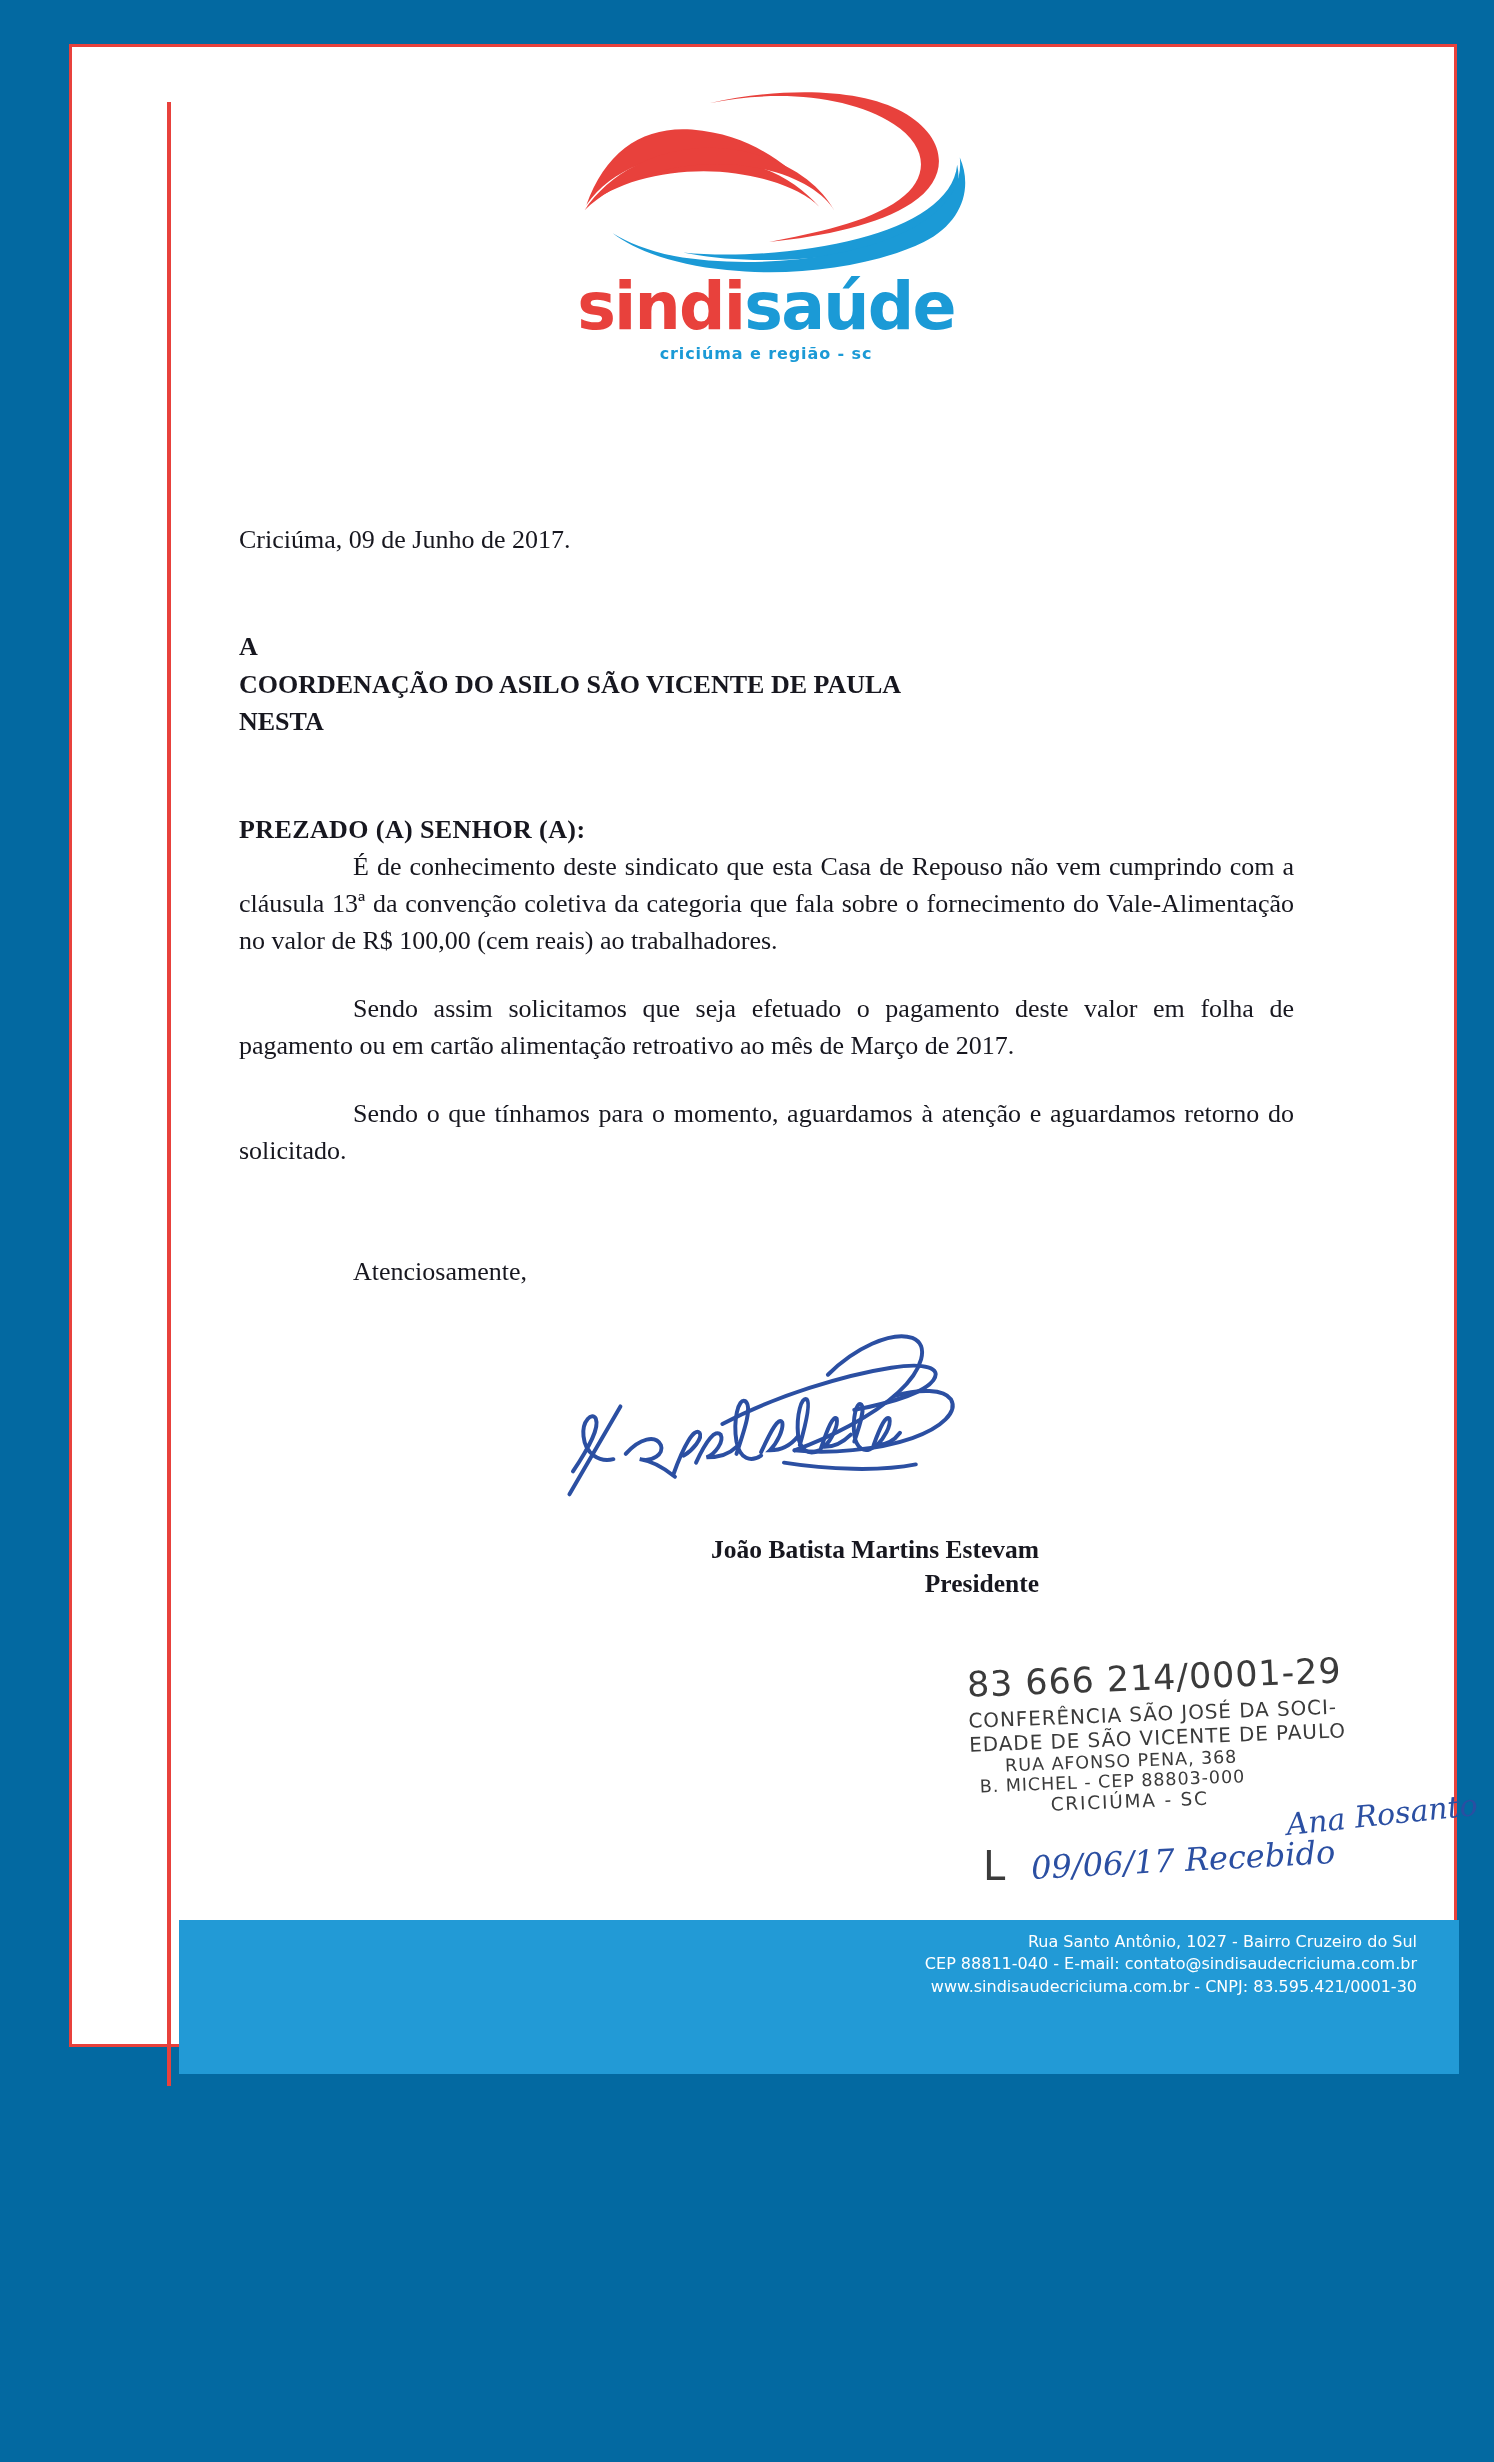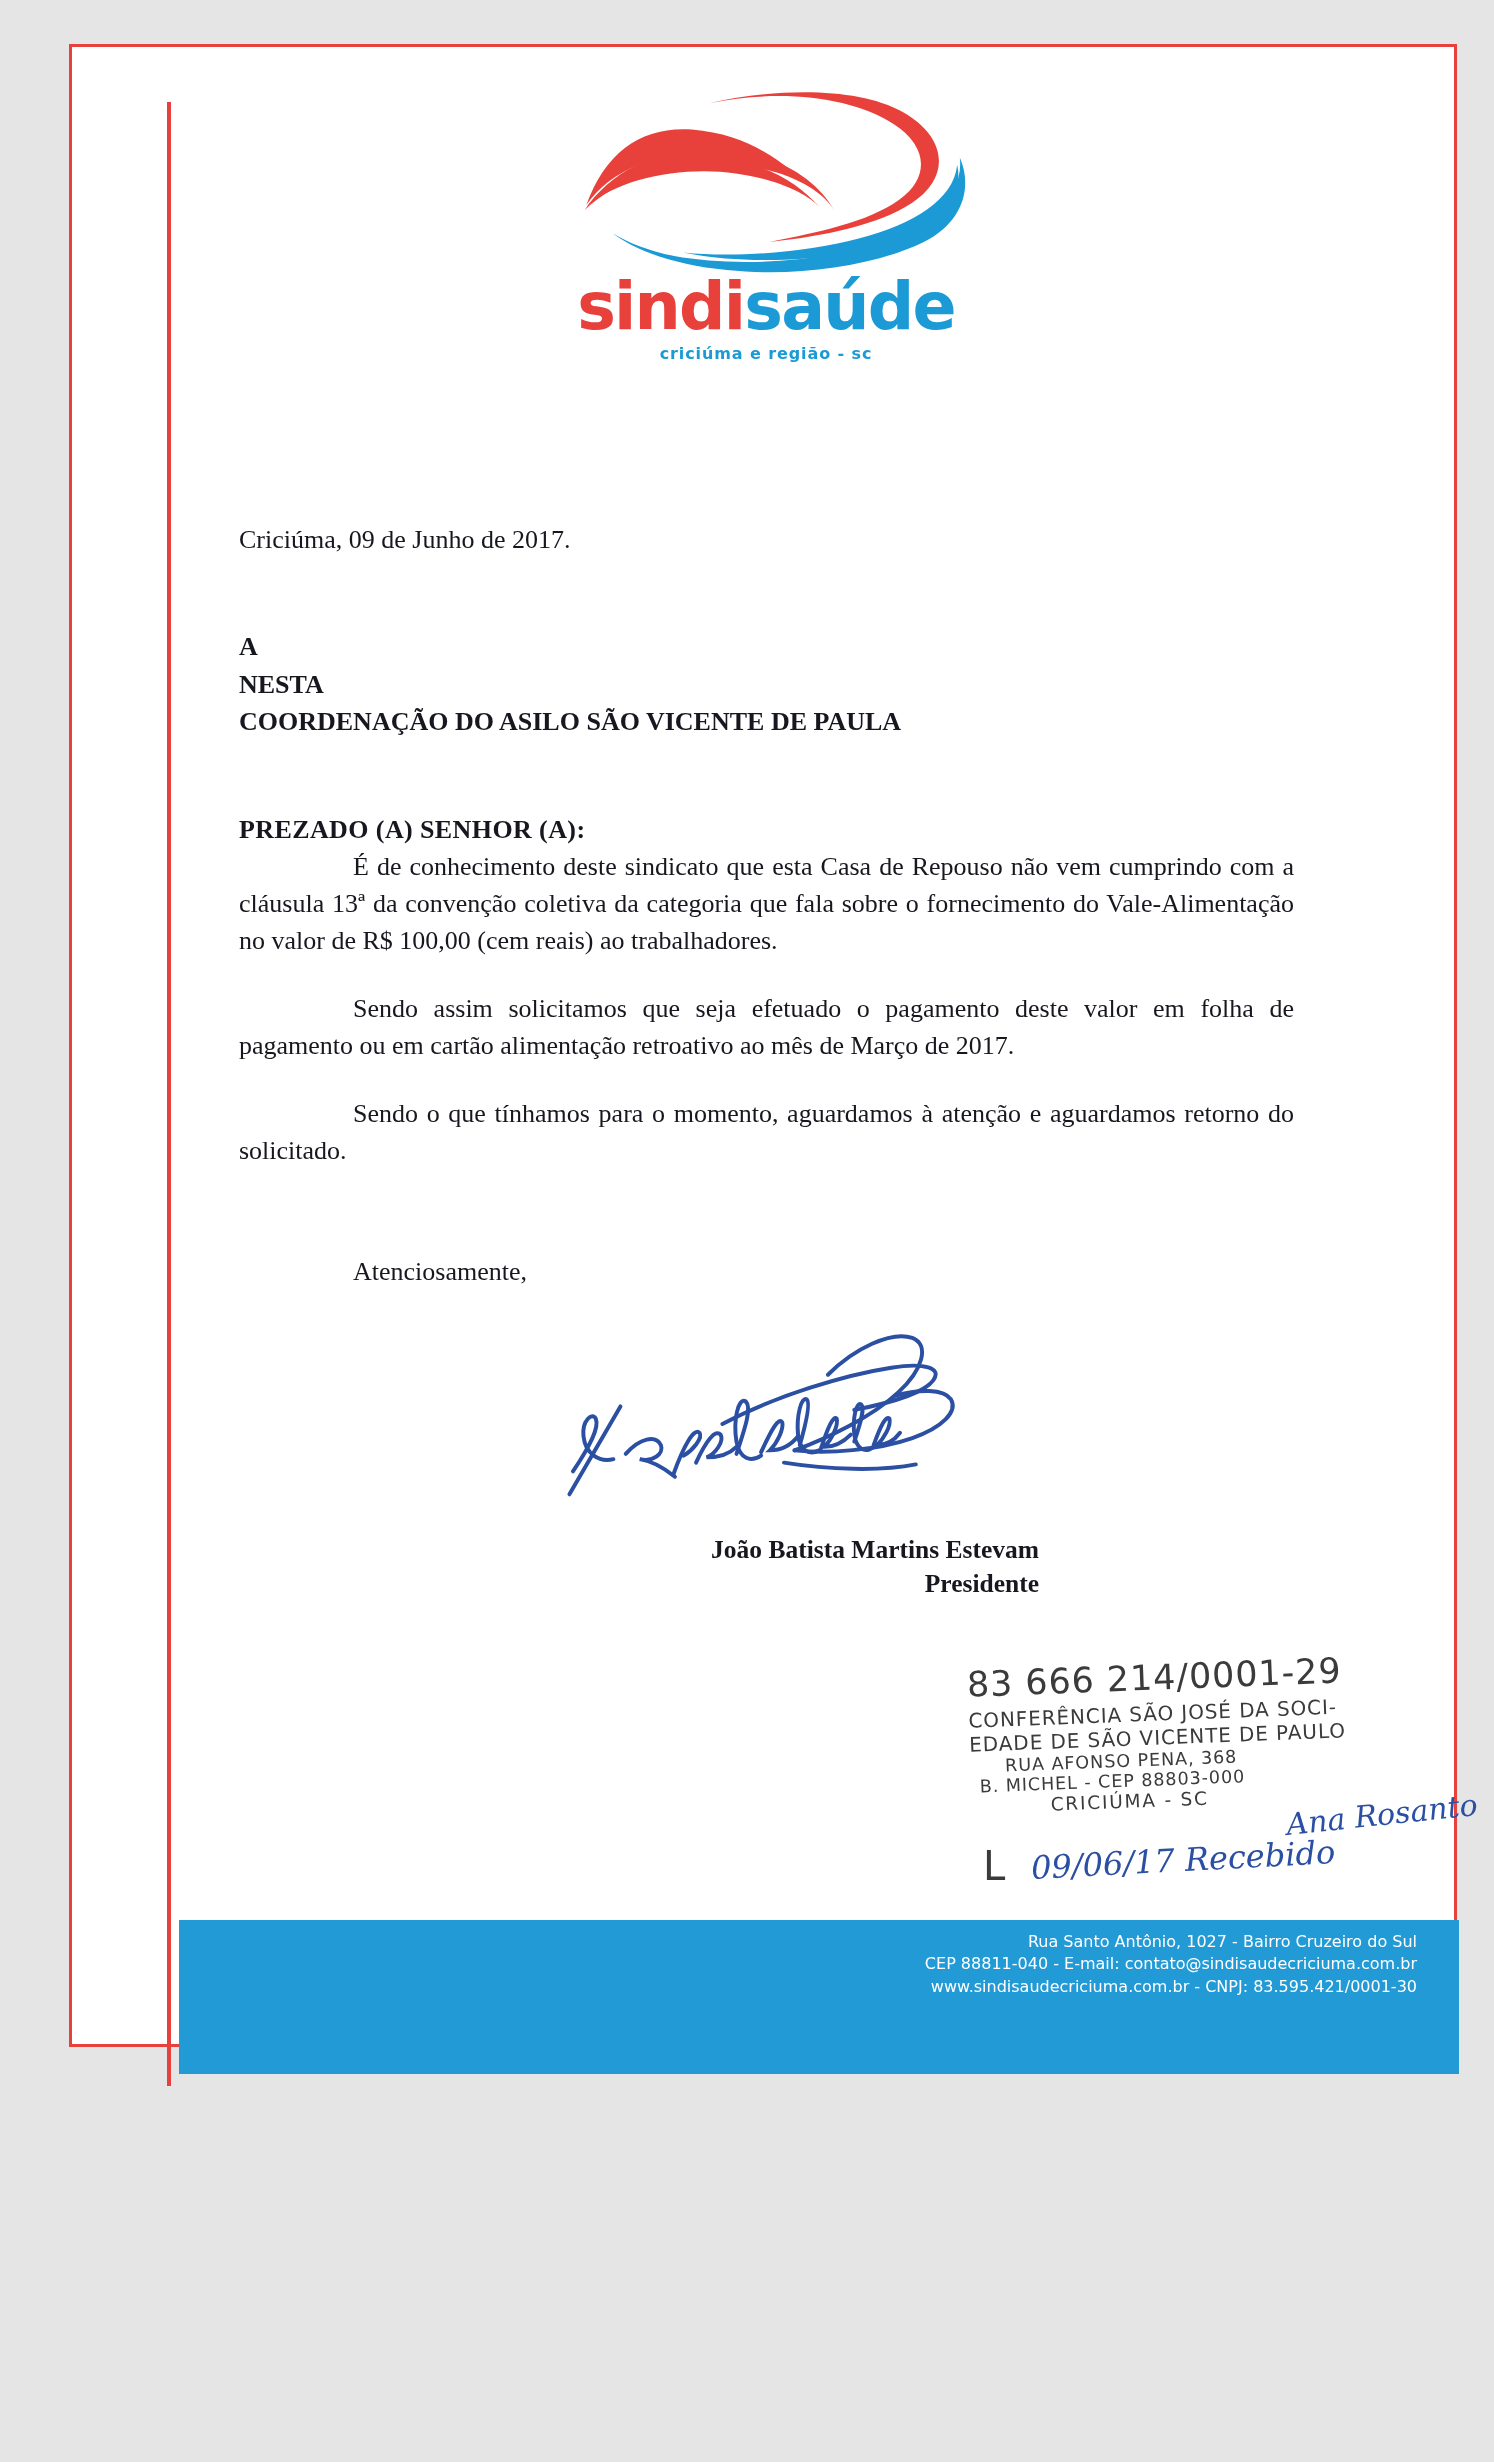--- a/index.html
+++ b/index.html
@@ -14,21 +14,21 @@
     position: relative;
     overflow: hidden;
   }
 
   
   .scan {
     position: absolute;
     left: 0; top: 0;
     width: 1494px;
     height: 2462px;
-    background: #e5e5e5;
+    background: #0369a1;
   }
   .paper {
     position: absolute;
     left: 69px;
     top: 44px;
     width: 1388px;
     height: 2003px;
     background: #ffffff;
     border: 3.5px solid #e8413c;
     box-sizing: border-box;
@@ -218,22 +218,22 @@
       <div class="logo-word">
         <span class="s1">sindi</span><span class="s2">saúde</span>
       </div>
       <div class="logo-sub">criciúma e região - sc</div>
     </div>
 
     <div class="content">
       <div class="date-line">Criciúma, 09 de Junho de 2017.</div>
 
       <div class="addr-line">A</div>
+      <div class="addr-line">COORDENAÇÃO DO ASILO SÃO VICENTE DE PAULA</div>
       <div class="addr-line">NESTA</div>
-      <div class="addr-line">COORDENAÇÃO DO ASILO SÃO VICENTE DE PAULA</div>
 
       <div class="greeting">PREZADO (A) SENHOR (A):</div>
 
       <p class="para first-para">É de conhecimento deste sindicato que esta Casa de Repouso não vem cumprindo com a cláusula 13ª da convenção coletiva da categoria que fala sobre o fornecimento do Vale-Alimentação no valor de R$ 100,00 (cem reais) ao trabalhadores.</p>
       <div class="para-gap"></div>
       <p class="para">Sendo assim solicitamos que seja efetuado o pagamento deste valor em folha de pagamento ou em cartão alimentação retroativo ao mês de Março de 2017.</p>
       <div class="para-gap"></div>
       <p class="para">Sendo o que tínhamos para o momento, aguardamos à atenção e aguardamos retorno do solicitado.</p>
 
       <div class="closing">Atenciosamente,</div>

